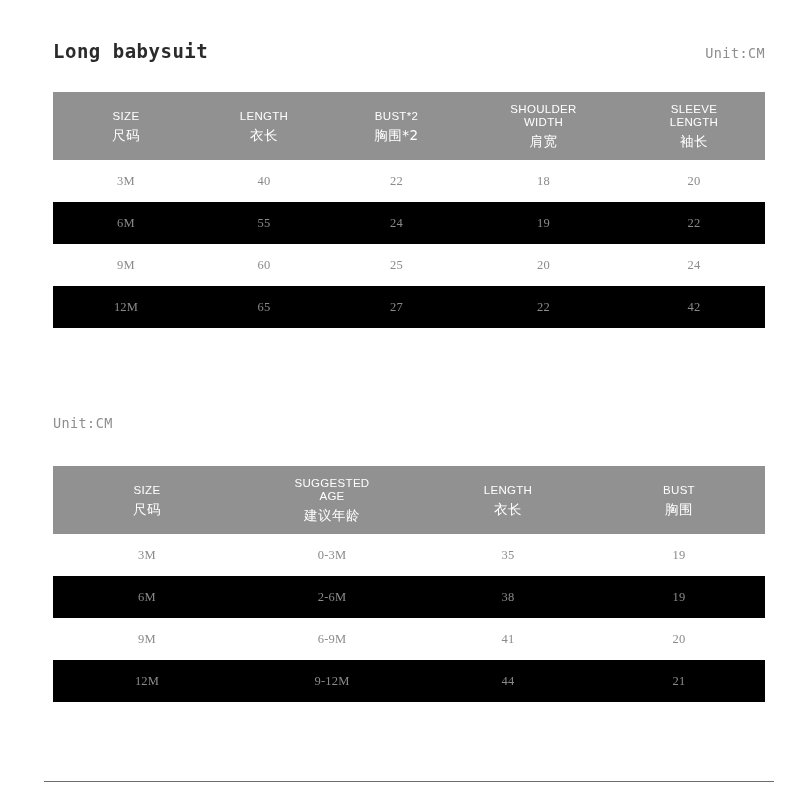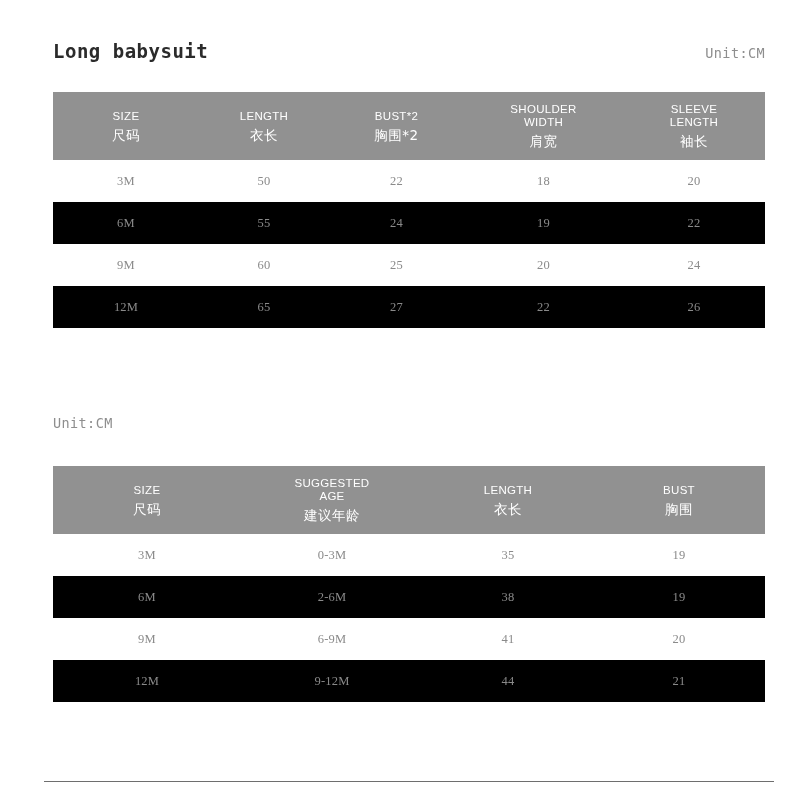--- a/index.html
+++ b/index.html
@@ -164,21 +164,21 @@
             <span class="h-en">SLEEVE
 LENGTH</span>
             <span class="h-cn">袖长</span>
           </div>
         </th>
       </tr>
     </thead>
     <tbody>
       <tr class="odd">
         <td>3M</td>
-        <td>50</td>
+        <td>40</td>
         <td>22</td>
         <td>18</td>
         <td>20</td>
       </tr>
       <tr class="even">
         <td>6M</td>
         <td>55</td>
         <td>24</td>
         <td>19</td>
         <td>22</td>
@@ -188,21 +188,21 @@
         <td>60</td>
         <td>25</td>
         <td>20</td>
         <td>24</td>
       </tr>
       <tr class="even">
         <td>12M</td>
         <td>65</td>
         <td>27</td>
         <td>22</td>
-        <td>26</td>
+        <td>42</td>
       </tr>
     </tbody>
   </table>
 
   <div class="title-row" style="top:415px;">
     <div class="unit-label">Unit:CM</div>
   </div>
 
   <table class="size-table" style="top:466px;">
     <colgroup>

